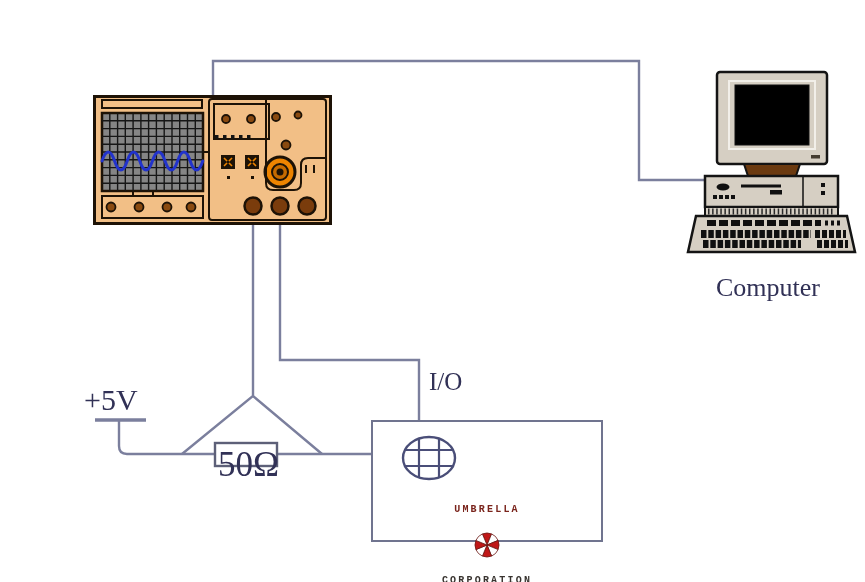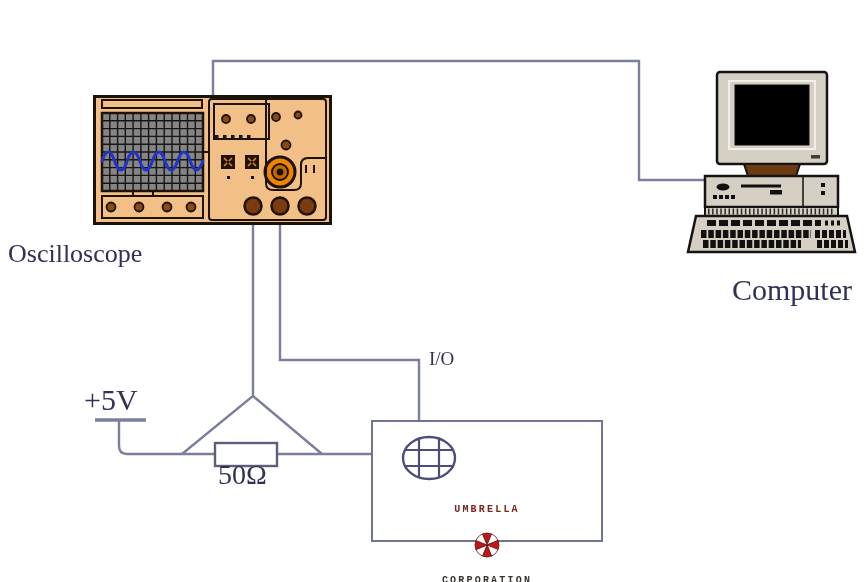--- a/index.html
+++ b/index.html
@@ -143,19 +143,18 @@
           <path d="M0,0L4.59,11.09A12,12 0 0 1 -4.59,11.09Z" style="fill:var(--umbrella-red,#c01818)"></path>
           <path d="M0,0L-4.59,11.09A12,12 0 0 1 -11.09,4.59Z" fill="#ffffff"></path>
           <path d="M0,0L-11.09,4.59A12,12 0 0 1 -11.09,-4.59Z" style="fill:var(--umbrella-red,#c01818)"></path>
           <path d="M0,0L-11.09,-4.59A12,12 0 0 1 -4.59,-11.09Z" fill="#ffffff"></path>
         </g>
       </svg>
       <span class="logo-right">CORPORATION</span>
     </div>
   </div>
 
-  <div class="lbl" style="left:8px;top:240px;font-size:26px">Oscilloscope</div>
-  <div class="lbl" style="left:732px;top:274px;font-size:30px">Computer</div>
+  <div class="lbl" style="left:716px;top:274px;font-size:26px">Computer</div>
   <div class="lbl" style="left:84px;top:384px;font-size:30px">+5V</div>
-  <div class="lbl" style="left:218px;top:460px;font-size:28px">50Ω</div>
-  <div class="lbl" style="left:429px;top:349px;font-size:19px">I/O</div>
+  <div class="lbl" style="left:218px;top:447px;font-size:35px">50Ω</div>
+  <div class="lbl" style="left:429px;top:369px;font-size:25px">I/O</div>
 
 </div>
 
 </body></html>

